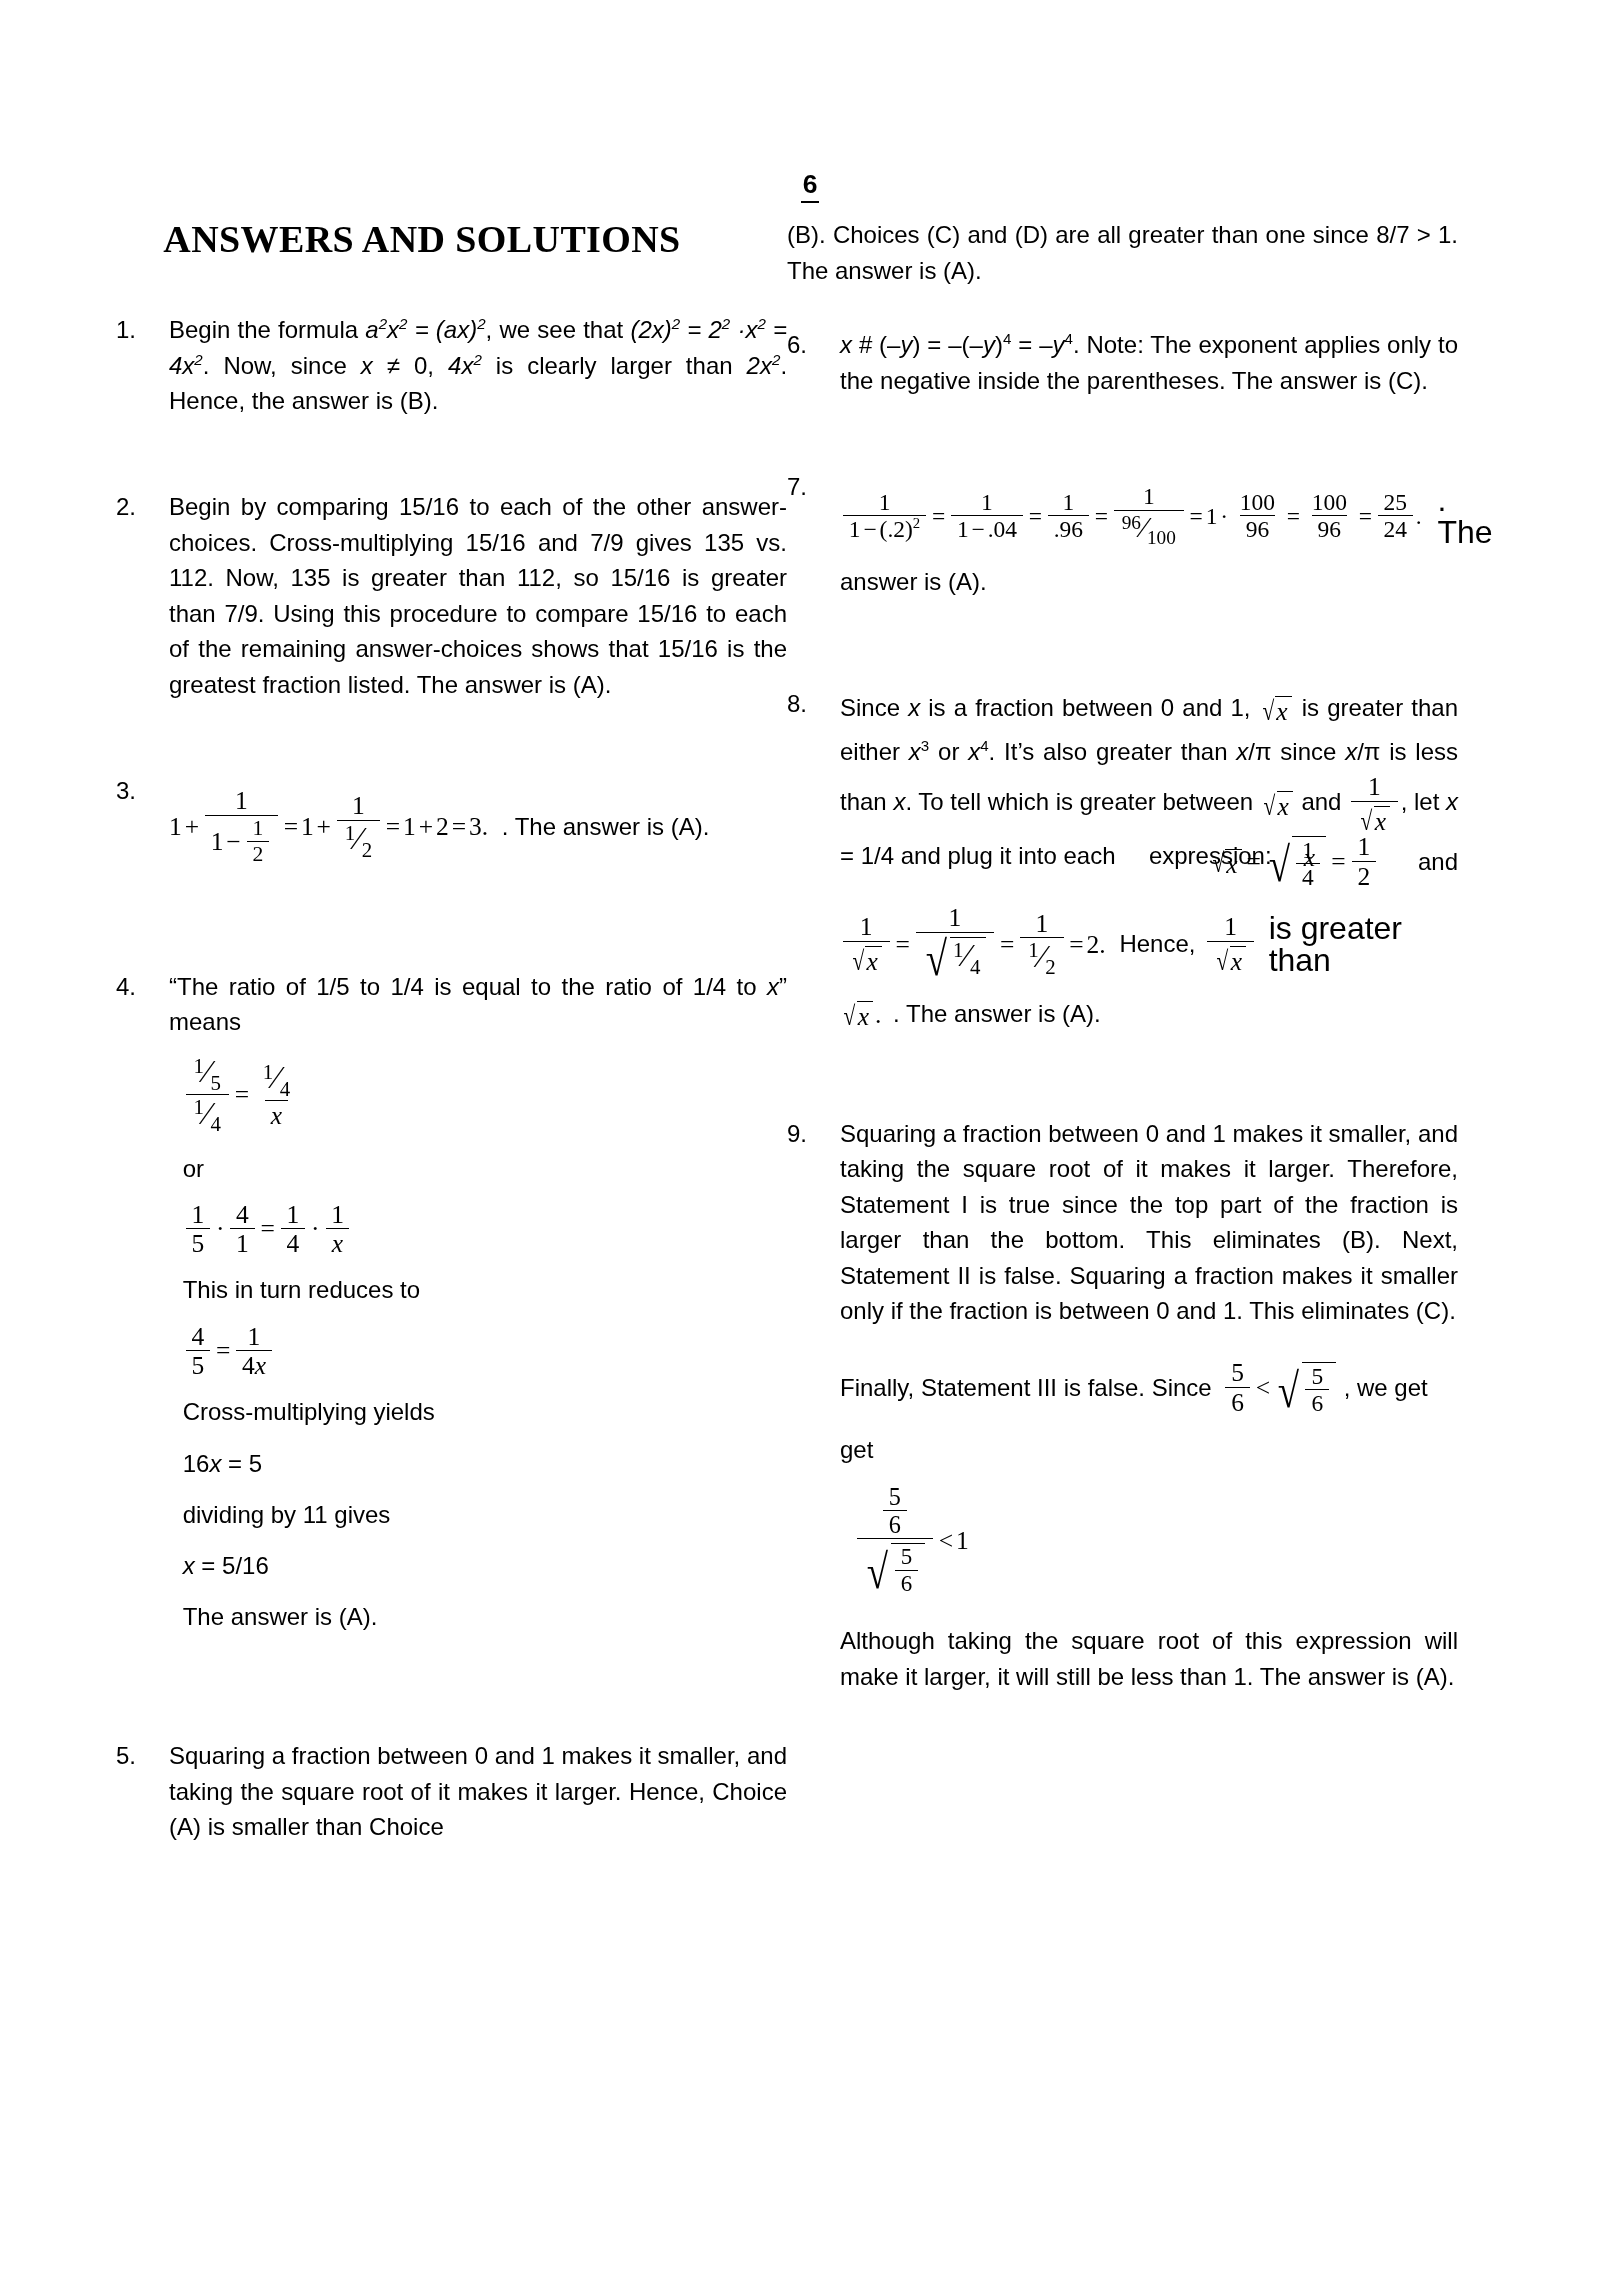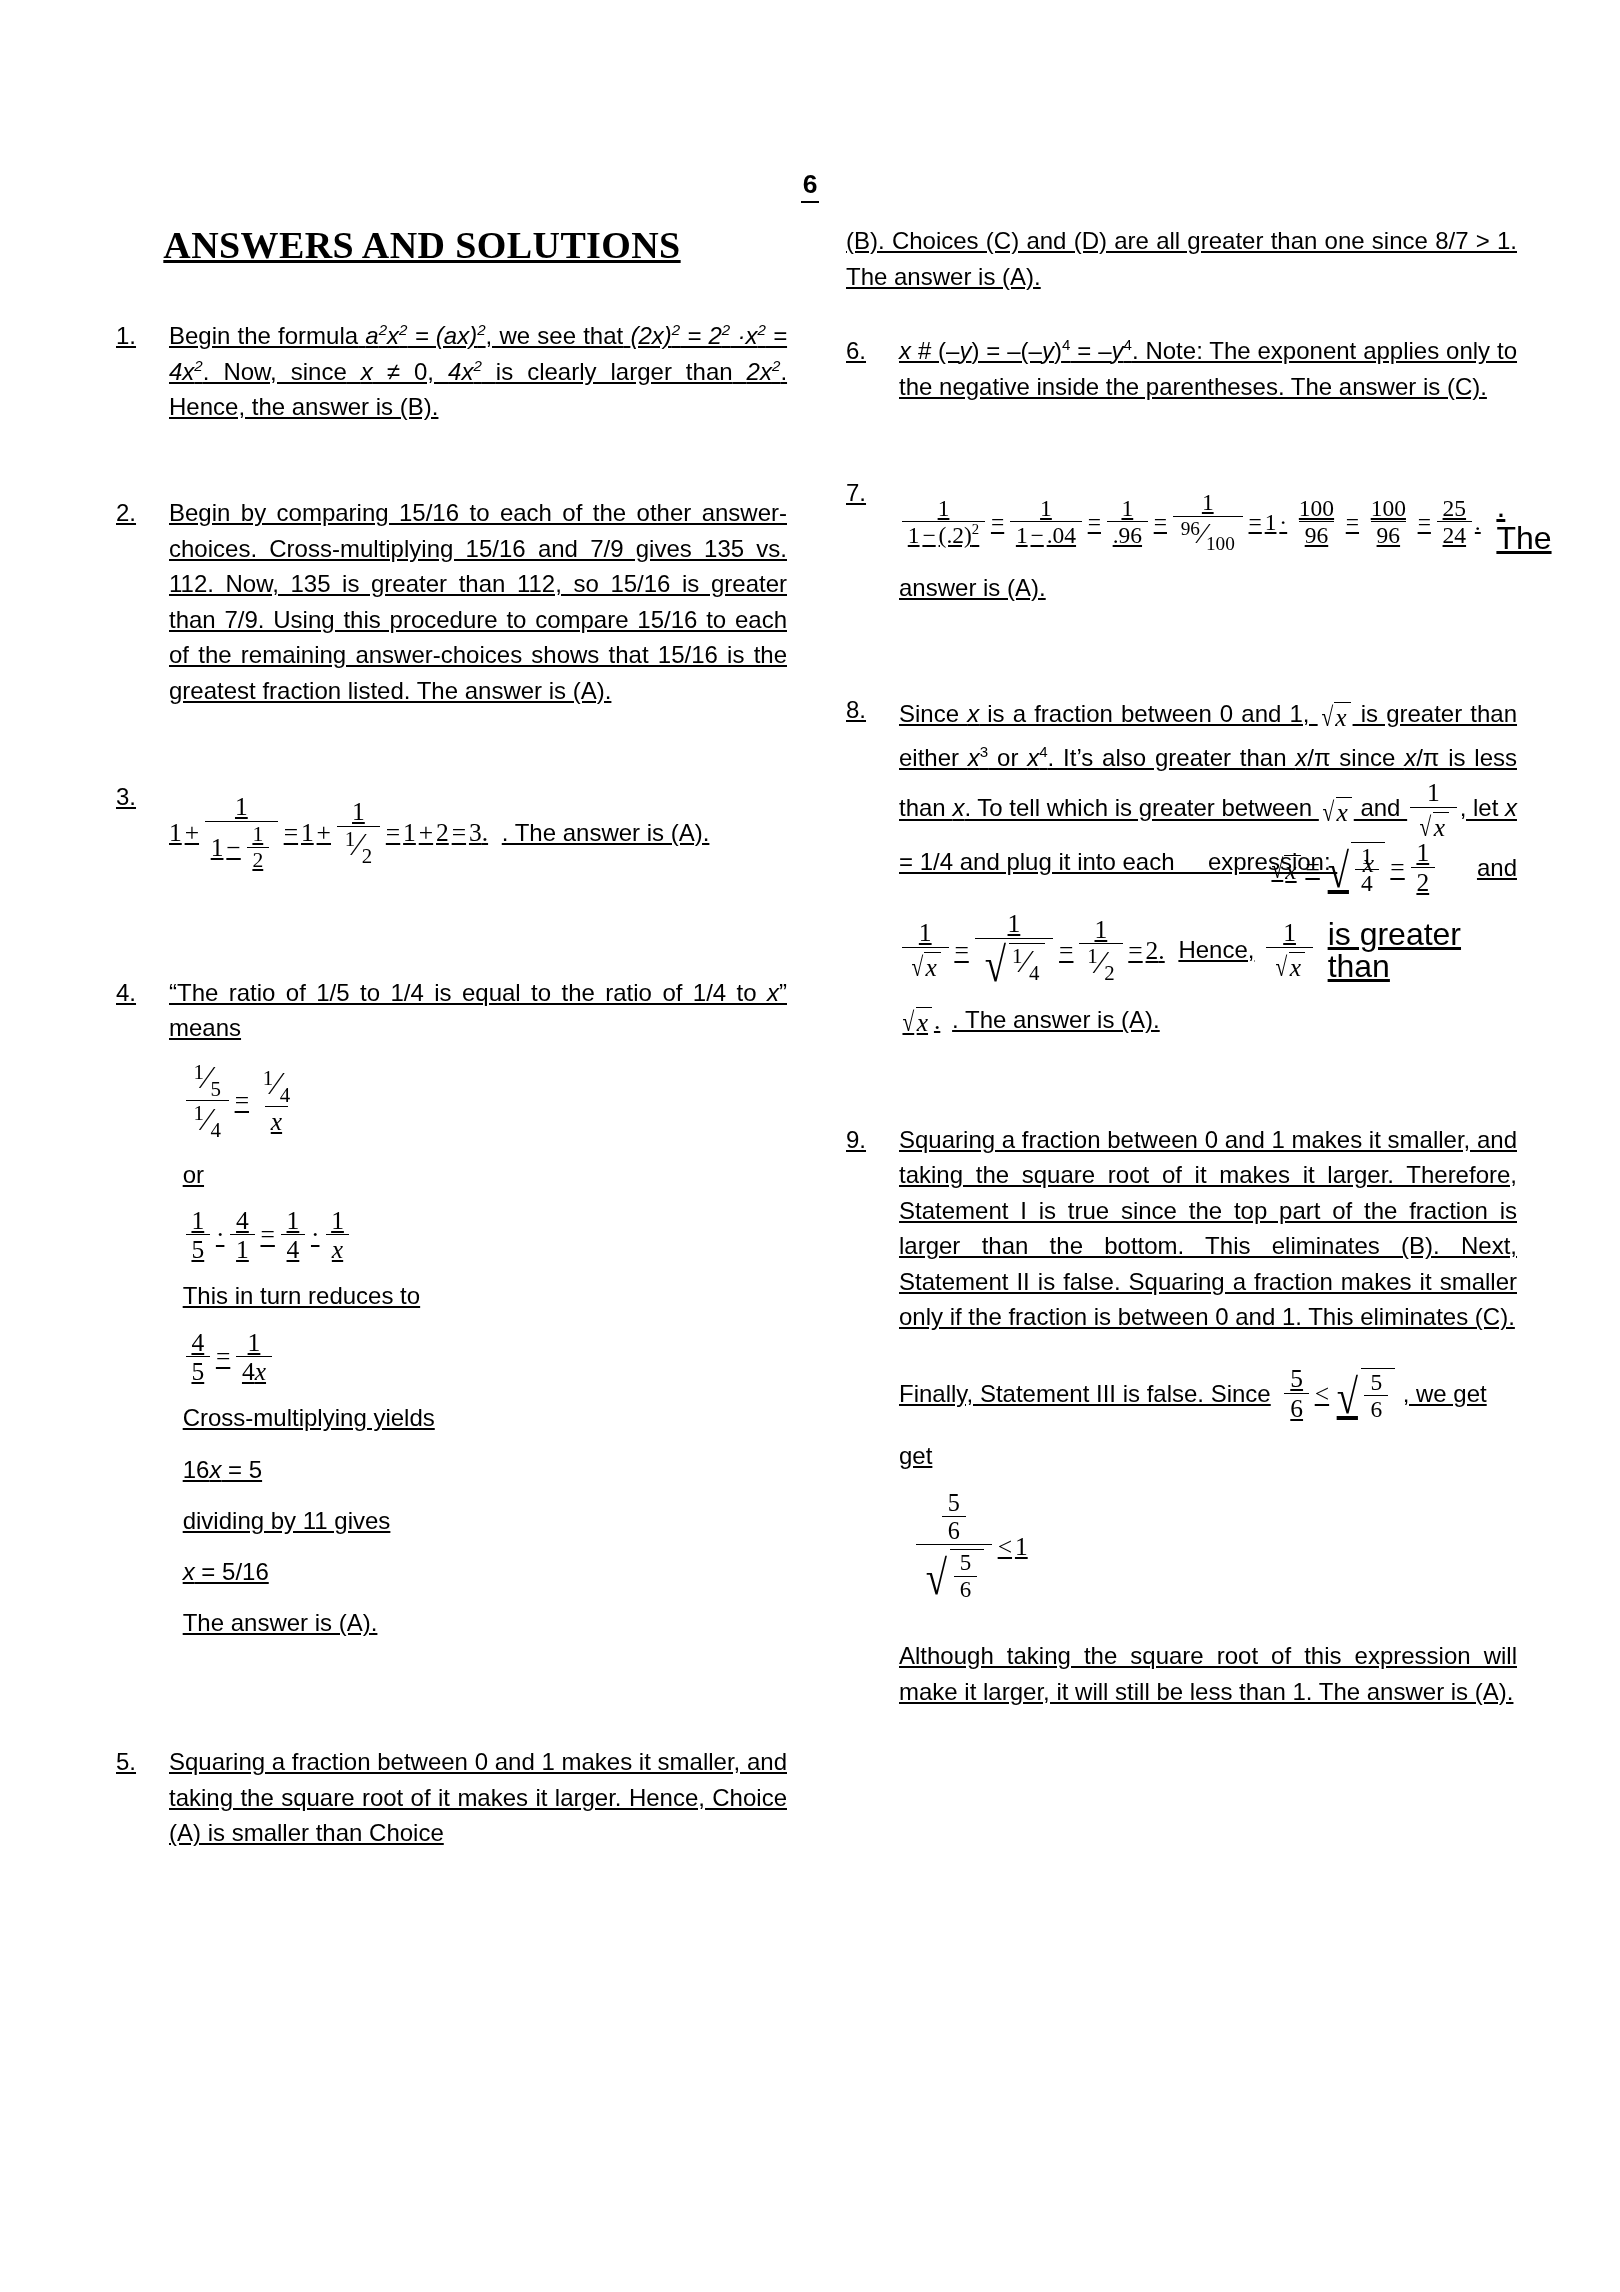--- a/index.html
+++ b/index.html
@@ -20,26 +20,24 @@
     top:169px;left:0;right:0;
     text-align:center;
     font-family:"Liberation Sans",sans-serif;
     font-size:26.5px;
     font-weight:bold;
   }
   .pagenum span{border-bottom:2.9px solid #000;padding:0 2px 2px 2px;}
 
   .columns{
     position:absolute;
-    top:223px;
+    top:217px;
     left:116px;
     width:1402px;
     display:flex;
-    gap:59px;
-    text-decoration:underline;
   }
   .col{width:671px;}
 
   h1.title{
     font-family:"Liberation Serif",serif;
     font-weight:bold;
     font-size:38px;
     letter-spacing:0.4px;
     margin:0 0 51px 0;
     text-align:center;
@@ -471,20 +469,20 @@
                     <span class="rbody"><span class="frac" style="font-size:.9em;">
                         <span class="nu">5</span>
                         <span class="de">6</span>
                       </span></span>
                   </span></span>
             </span>
             <span class="op">&lt;</span>
               <span>1</span>
           </div>
 
-          <div class="just" style="margin-top:36px;">Although taking the square root of this expression will make it larger, it will still be less than 1. The answer is (A).</div>
+          <div class="just" style="margin-top:27px;">Although taking the square root of this expression will make it larger, it will still be less than 1. The answer is (A).</div>
         </div>
       </div>
 
     </div>
   </div>
 </div>
 
 
 </body></html>

